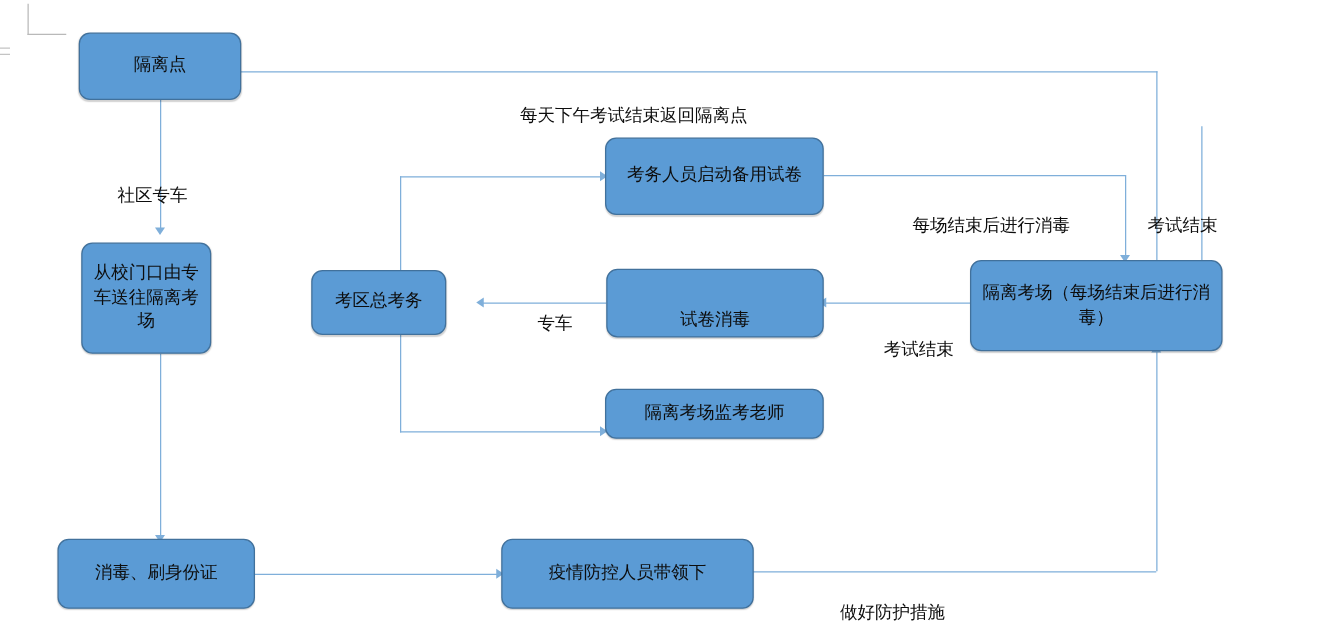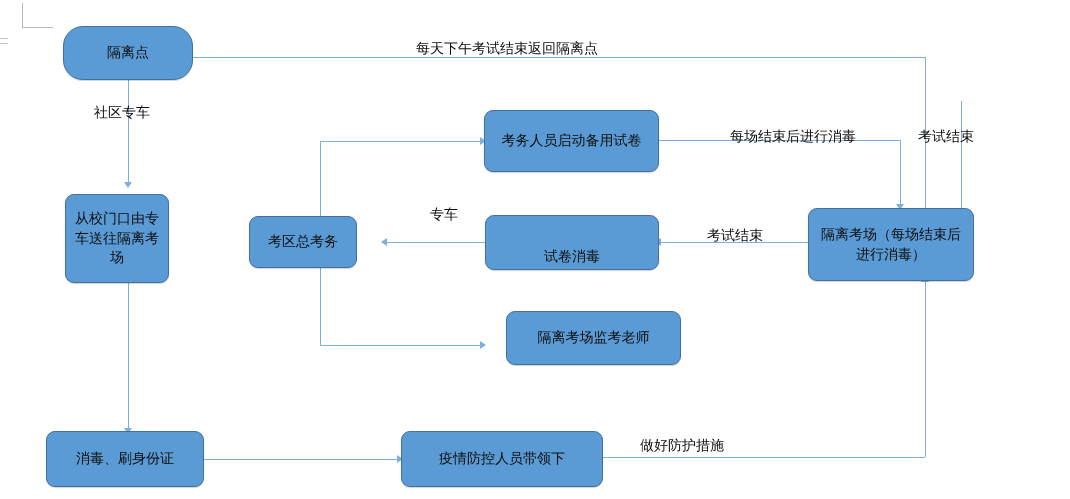--- a/index.html
+++ b/index.html
@@ -89,20 +89,21 @@
     border-left: 6px solid #7FAFDA;
   }
 
   
   .edge-label {
     position: absolute;
     font-size: 14px;
     color: #0d0d0d;
     white-space: nowrap;
     background: transparent;
+    margin-top: 44px;
   }
 </style>
 </head>
 <body>
 
 <div id="canvas">
 
   <div class="margin-guide"></div>
   <div class="margin-tick"></div>
 
@@ -148,48 +149,48 @@
   <div class="edge-label" style="left:94px; top:104px;">社区专车</div>
 
   <div class="edge-label" style="left:730px; top:128px;">每场结束后进行消毒</div>
 
   <div class="edge-label" style="left:918px; top:128px;">考试结束</div>
 
   <div class="edge-label" style="left:430px; top:206px;">专车</div>
 
   <div class="edge-label" style="left:707px; top:227px;">考试结束</div>
 
-  <div class="edge-label" style="left:640px; top:437px;">做好防护措施</div>
-
-  <div class="node" style="left:63px; top:26px; width:130px; height:54px;border-radius:20px;">
+  <div class="edge-label" style="left:672px; top:437px;">做好防护措施</div>
+
+  <div class="node" style="left:63px; top:26px; width:130px; height:54px;">
     <span>隔离点</span>
   </div>
 
 
   <div class="node" style="left:484px; top:110px; width:175px; height:62px;">
     <span>考务人员启动备用试卷</span>
   </div>
 
   <div class="node" style="left:65px; top:194px; width:104px; height:89px;">
     <span>从校门口由专车送往隔离考场</span>
   </div>
 
   <div class="node" style="left:249px; top:216px; width:108px; height:52px;">
     <span>考区总考务</span>
   </div>
 
   <div class="node" style="left:485px; top:215px; width:174px; height:55px;align-items:flex-end;">
     <span>试卷消毒</span>
   </div>
 
-  <div class="node" style="left:808px; top:208px; width:166px; height:73px;">
+  <div class="node" style="left:776px; top:208px; width:202px; height:73px;">
     <span>隔离考场（每场结束后进行消毒）</span>
   </div>
 
-  <div class="node" style="left:484px; top:311px; width:175px; height:54px;margin-left:22px;">
+  <div class="node" style="left:484px; top:311px; width:175px; height:40px;">
     <span>隔离考场监考老师</span>
   </div>
 
   <div class="node" style="left:46px; top:431px; width:158px; height:56px;">
     <span>消毒、刷身份证</span>
   </div>
 
   <div class="node" style="left:401px; top:431px; width:202px; height:56px;">
     <span>疫情防控人员带领下</span>
   </div>

